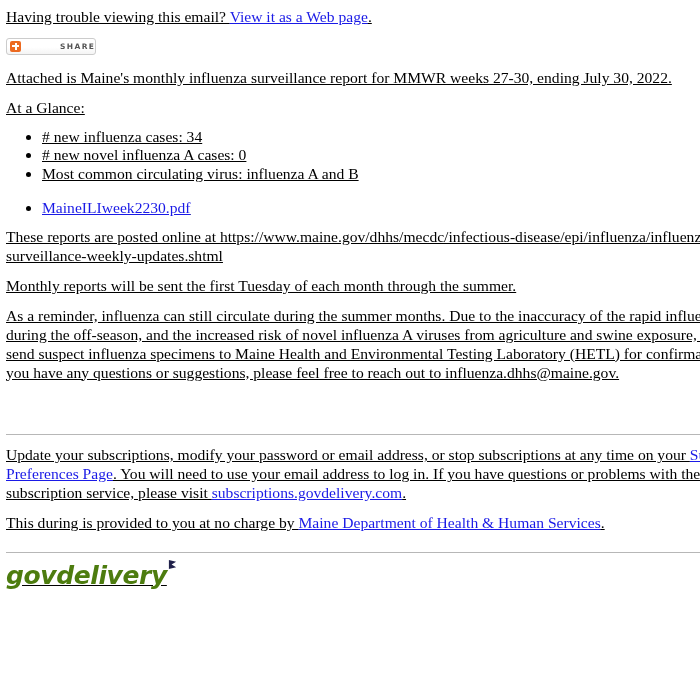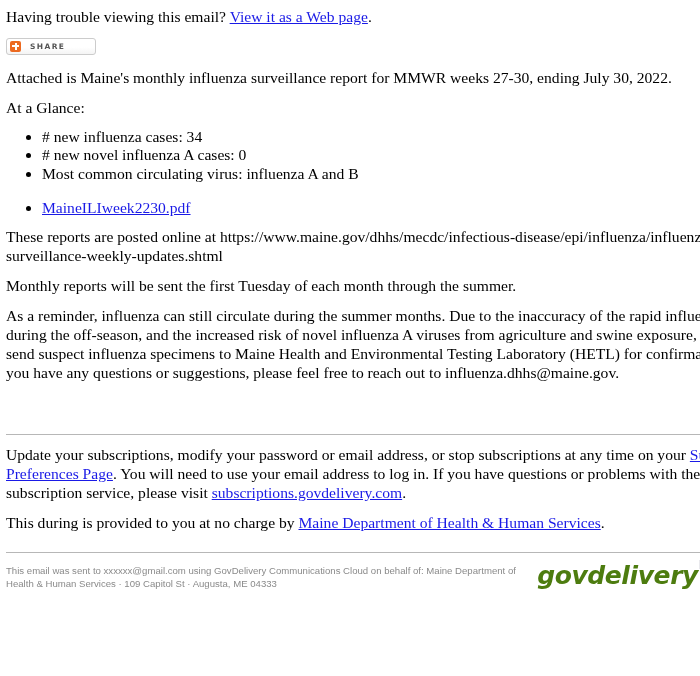--- a/index.html
+++ b/index.html
@@ -12,20 +12,21 @@
     height: 676px;
     overflow: hidden;
     font-family: "Liberation Serif", "DejaVu Serif", serif;
     color: #000000;
   }
   .email-viewport {
     width: 700px;
     height: 676px;
     overflow: hidden;
     position: relative;
+    text-decoration: underline;
   }
   
   .email-canvas {
     width: 760px;
     padding: 0 0 0 6px;
     box-sizing: border-box;
   }
   p {
     margin: 0;
     font-size: 15.6px;
@@ -46,20 +47,21 @@
     display: inline-flex;
     align-items: center;
     box-sizing: border-box;
     width: 90px;
     height: 17px;
     border: 1px solid #cccccc;
     border-radius: 3px;
     background: linear-gradient(to bottom, #ffffff 0%, #ffffff 55%, #f4f4f4 100%);
     padding: 0 3px;
     cursor: pointer;
+    gap: 30px;
   }
   .share-icon {
     width: 11px;
     height: 11px;
     background: #ec6a21;
     border-radius: 2px;
     position: relative;
     flex: 0 0 auto;
     margin-right: 9px;
   }
@@ -212,21 +214,20 @@
 
     <div class="para">
       <p><span>This during is provided to you at no charge by </span><a href="#">Maine Department of Health &amp; Human Services</a><span>.</span></p>
     </div>
 
     <div class="spacer-before-rule" style="height:19px"></div>
 
     <hr class="divider">
 
     <div class="footer-flex">
-      <div class="footer-small">This email was sent to xxxxxx@gmail.com using GovDelivery Communications Cloud on behalf of: Maine Department of Health &amp; Human Services · 109 Capitol St · Augusta, ME 04333</div>
       <div class="gd-logo">
         <span class="gd-logo-text">govdelivery</span>
         <svg class="gd-mark" viewBox="0 0 10 12">
           <path d="M1 1 L9 3 L4 6 L9 9 L1 11 Z" fill="currentColor"></path>
         </svg>
       </div>
     </div>
 
   </div>
 </div>

